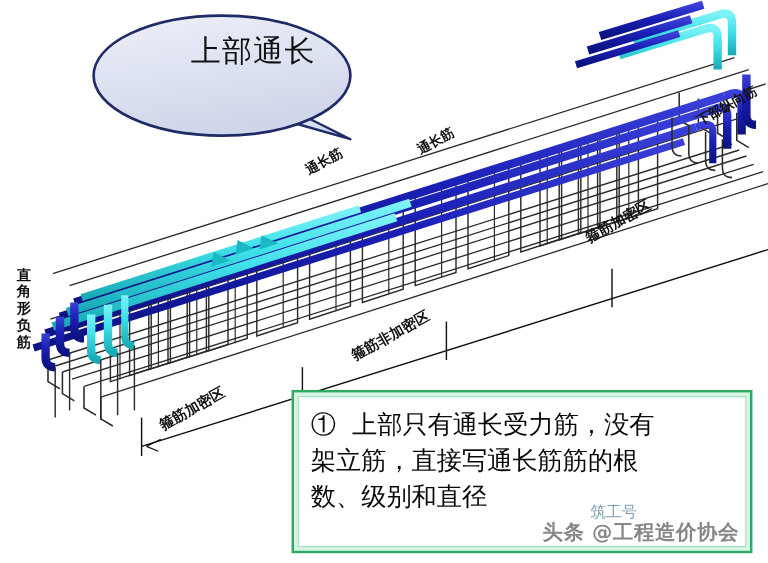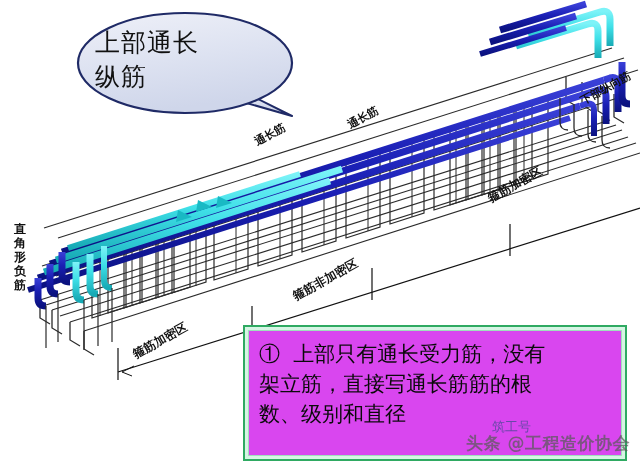--- a/index.html
+++ b/index.html
@@ -19,24 +19,24 @@
     position: absolute;
     left: 0;
     top: 0;
     width: 640px;
     height: 469px;
   }
 
   
   .callout-text {
     position: absolute;
-    left: 95px;
+    left: 83px;
     top: 26px;
     width: 180px;
-    text-align: left;
+    text-align: right;
     font-family: "DejaVu Serif", "Liberation Serif", serif;
     font-size: 25px;
     line-height: 34px;
     color: #111111;
     font-weight: 400;
     letter-spacing: 1px;
     pointer-events: none;
   }
 
   
@@ -51,21 +51,21 @@
     box-sizing: border-box;
   }
   .note-inner {
     position: absolute;
     left: 3px;
     top: 3px;
     right: 3px;
     bottom: 3px;
     border: 1px solid #9fe0bd;
     box-sizing: border-box;
-    background: #d946ef;
+    background: #ffffff;
   }
   .note-lines {
     position: absolute;
     left: 10px;
     top: 8px;
     right: 6px;
     font-family: "DejaVu Serif", "Liberation Serif", serif;
     font-size: 21px;
     line-height: 30px;
     color: #0a0a0a;
@@ -109,21 +109,20 @@
     left: 452px;
     top: 432px;
     font-family: "DejaVu Sans", "Liberation Sans", sans-serif;
     font-size: 17px;
     font-weight: bold;
     color: #5a5a5a;
     opacity: 0.72;
     letter-spacing: 0.5px;
     white-space: nowrap;
     pointer-events: none;
-    margin-left: 14px;
   }
   .watermark-ghost {
     position: absolute;
     left: 492px;
     top: 418px;
     font-family: "DejaVu Sans", "Liberation Sans", sans-serif;
     font-size: 13px;
     color: #0c4a6e;
     opacity: 0.55;
     white-space: nowrap;
@@ -338,21 +337,20 @@
     <g>
 
       <path d="M228 84 L292 116 L236 100 Z" fill="url(#bubbleFill)" stroke="#1f2a66" stroke-width="2" stroke-linejoin="round"></path>
 
       <ellipse cx="185" cy="63" rx="107" ry="50" fill="url(#bubbleFill)" stroke="#1f2a66" stroke-width="2.2"></ellipse>
     </g>
   </svg>
 
   <div class="callout-text">
     <div>上部通长</div>
-    <div>纵筋</div>
   </div>
 
   <div class="dlabel lbl-zhijiao">直角形负筋</div>
 
   <div class="dlabel lbl-tongchang-1">通长筋</div>
 
   <div class="dlabel lbl-tongchang-2">通长筋</div>
 
   <div class="dlabel lbl-guj-1">箍筋加密区</div>
 

